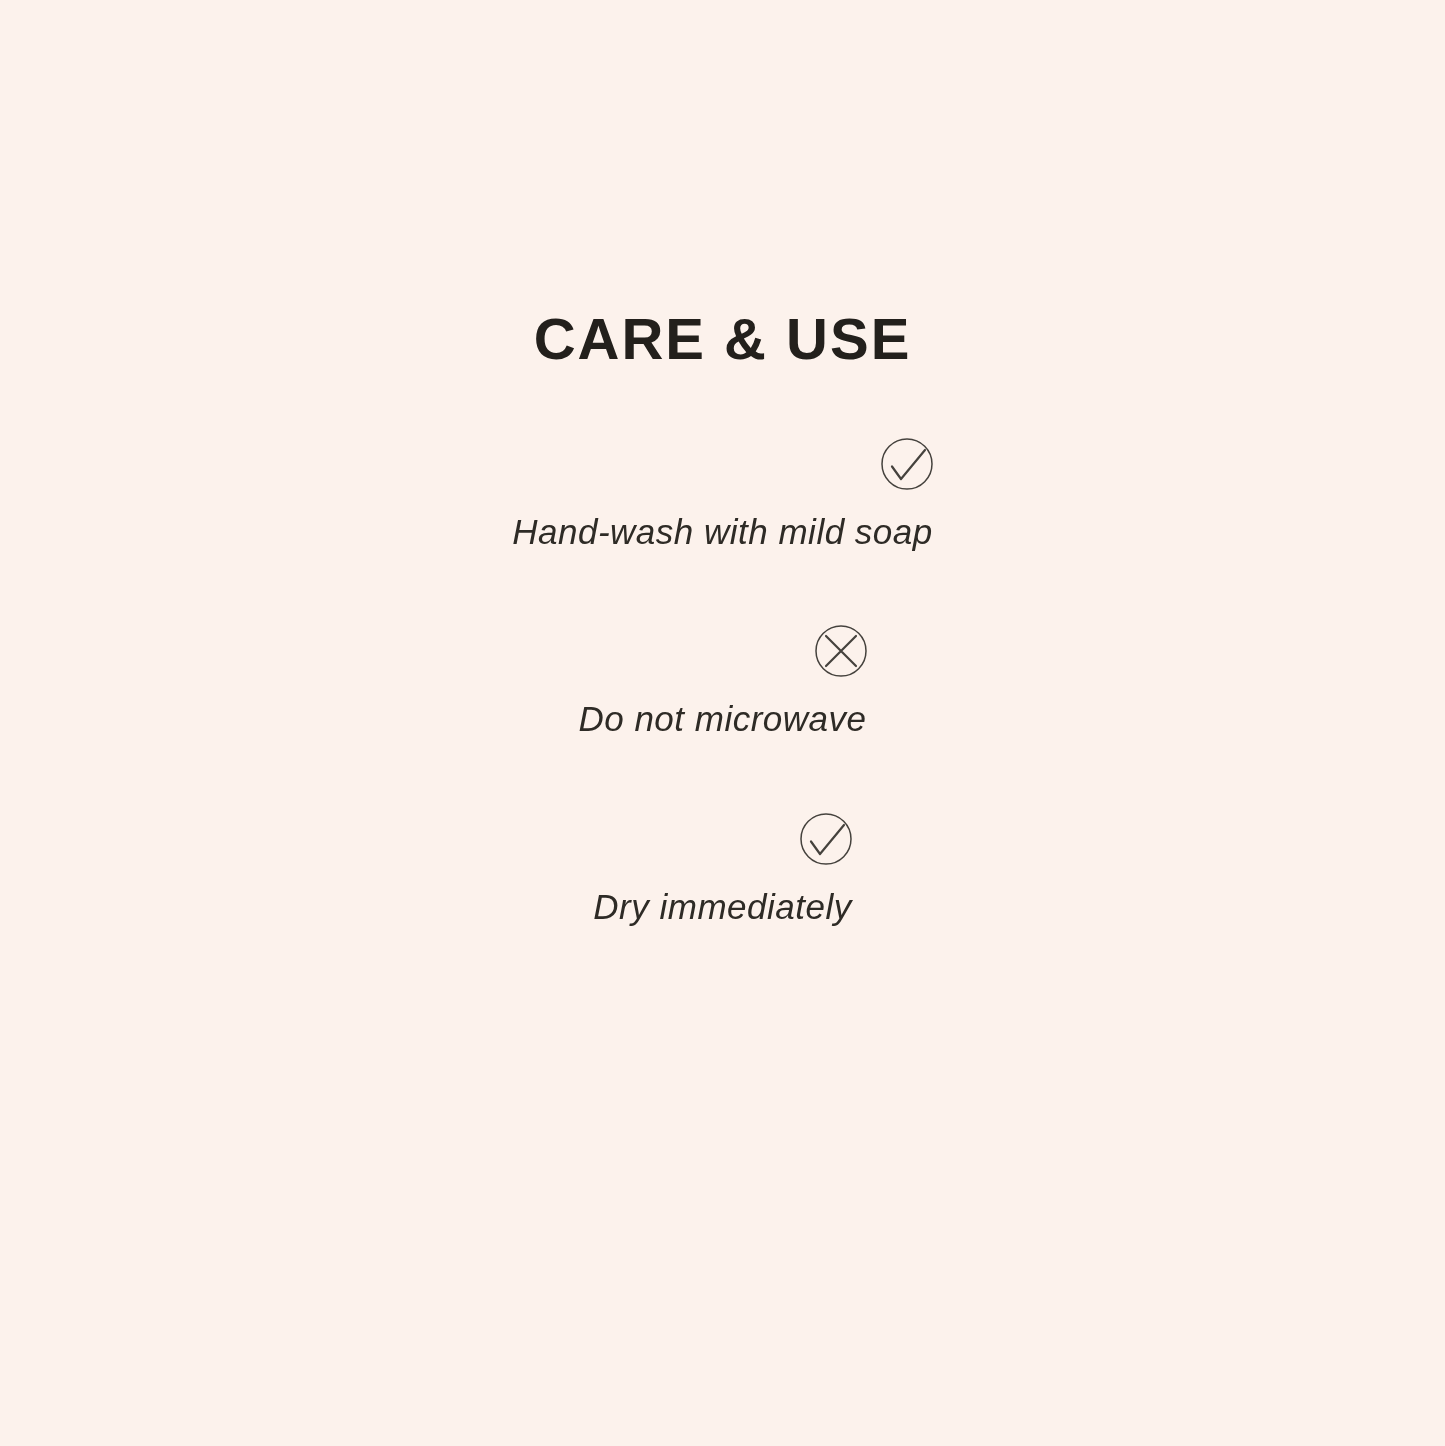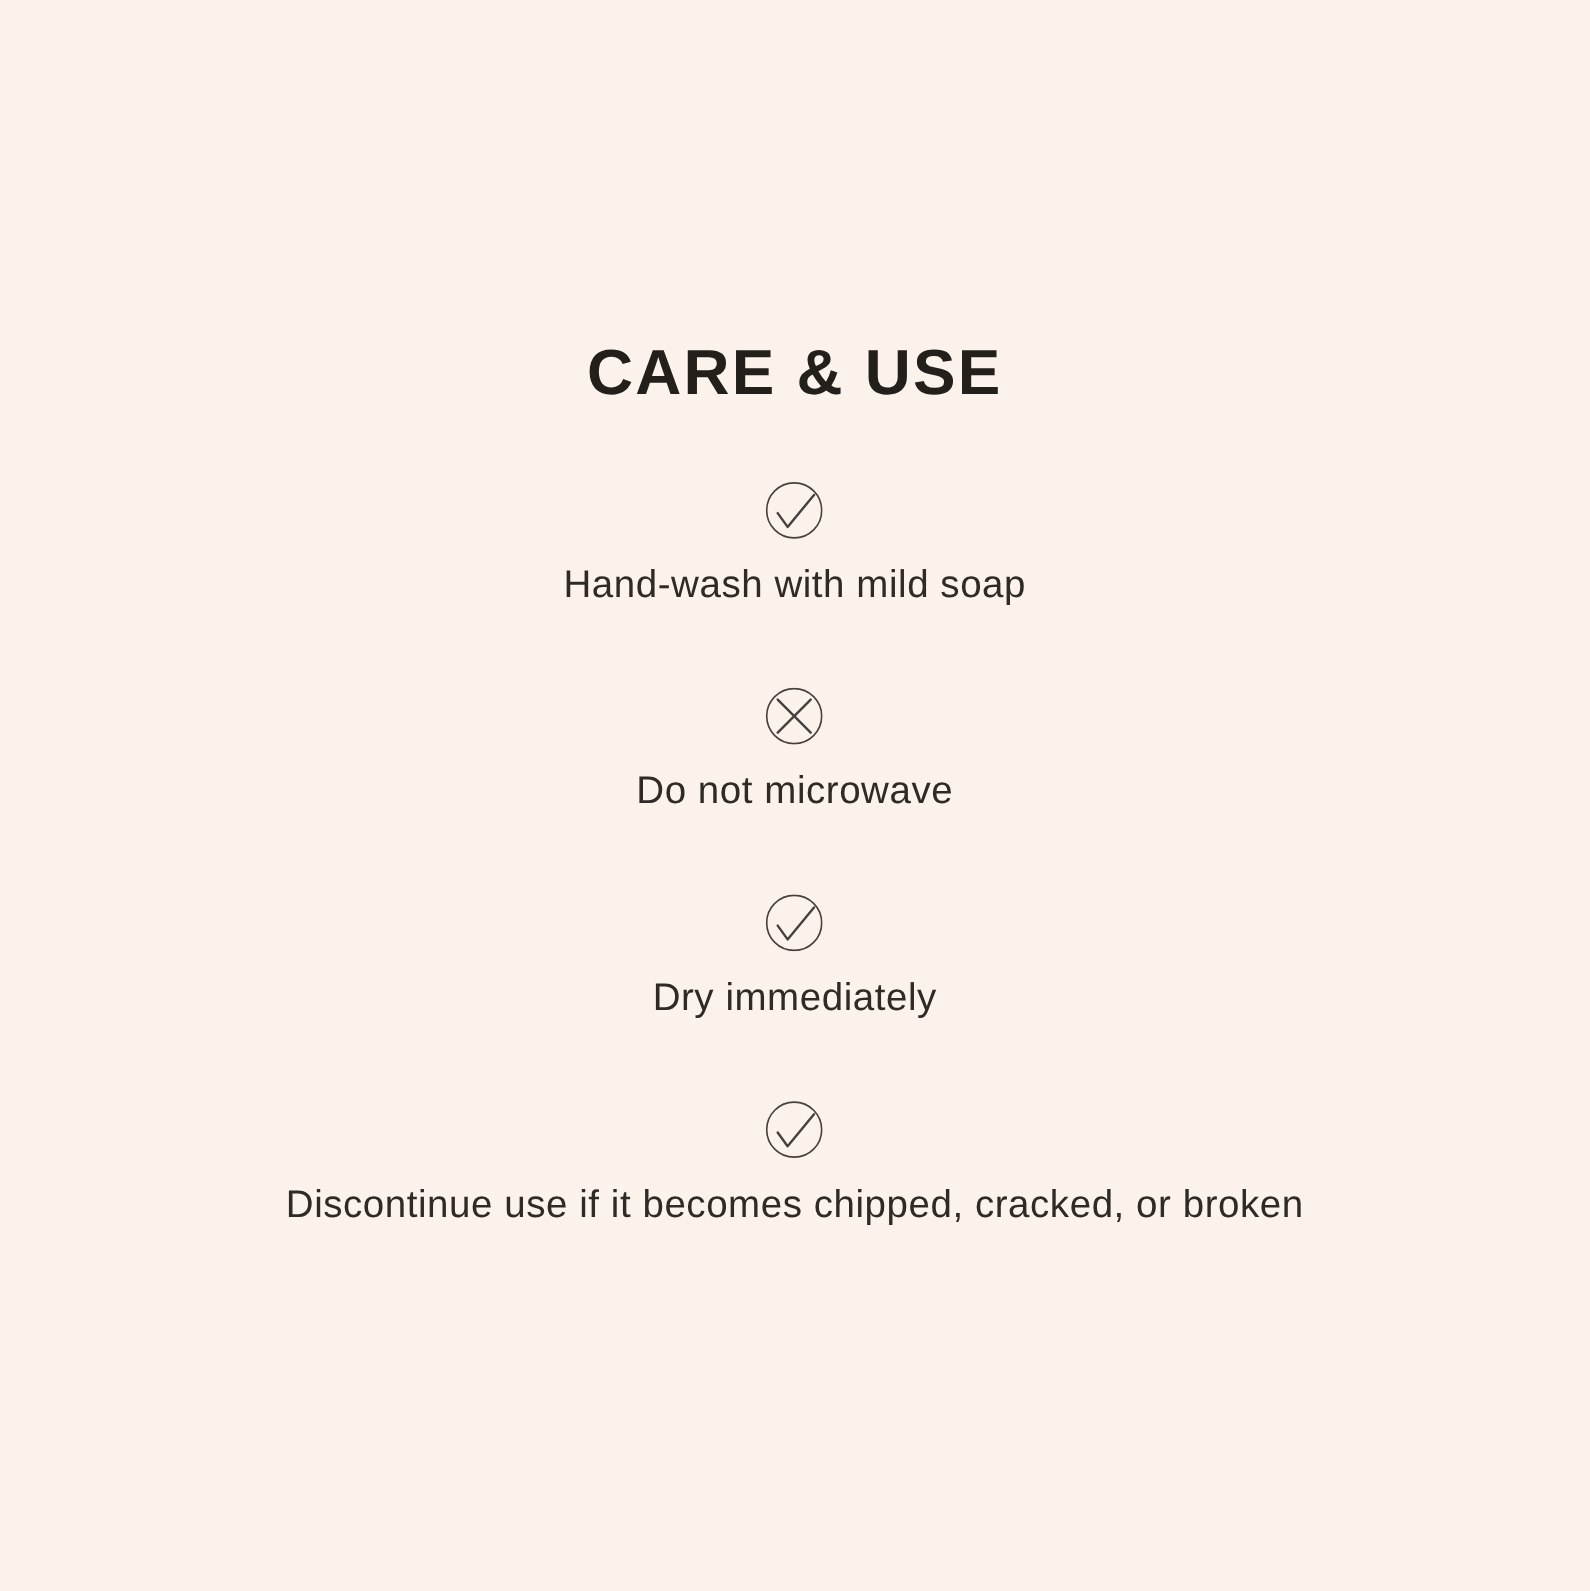--- a/index.html
+++ b/index.html
@@ -37,22 +37,23 @@
   .care-list {
     display: flex;
     flex-direction: column;
     align-items: center;
     width: 100%;
   }
 
   .care-item {
     display: flex;
     flex-direction: column;
-    align-items: center;
+    align-items: flex-end;
     margin-bottom: 72px;
+    font-style: italic;
   }
 
   .care-item:last-child { margin-bottom: 0; }
 
   .icon {
     width: 52px;
     height: 52px;
     margin-bottom: 20px;
     display: block;
   }
@@ -110,25 +111,15 @@
       <span class="icon is-check">
         <svg viewBox="0 0 52 52" fill="none" xmlns="http://www.w3.org/2000/svg">
           <circle cx="26" cy="26" r="25" stroke="#45423d" stroke-width="1.5"></circle>
           <path class="glyph-check" d="M11 28.5 L20 41 L44 12" stroke="#45423d" stroke-width="2.2" stroke-linecap="round" stroke-linejoin="round"></path>
           <path class="glyph-cross" d="M11 11 L41 41 M41 11 L11 41" stroke="#45423d" stroke-width="2.2" stroke-linecap="round"></path>
         </svg>
       </span>
       <div class="label">Dry immediately</div>
     </div>
 
-    <div class="care-item">
-      <span class="icon is-check">
-        <svg viewBox="0 0 52 52" fill="none" xmlns="http://www.w3.org/2000/svg">
-          <circle cx="26" cy="26" r="25" stroke="#45423d" stroke-width="1.5"></circle>
-          <path class="glyph-check" d="M11 28.5 L20 41 L44 12" stroke="#45423d" stroke-width="2.2" stroke-linecap="round" stroke-linejoin="round"></path>
-          <path class="glyph-cross" d="M11 11 L41 41 M41 11 L11 41" stroke="#45423d" stroke-width="2.2" stroke-linecap="round"></path>
-        </svg>
-      </span>
-      <div class="label">Discontinue use if it becomes chipped, cracked, or broken</div>
-    </div>
 
   </div>
 </div>
 
 </body></html>

